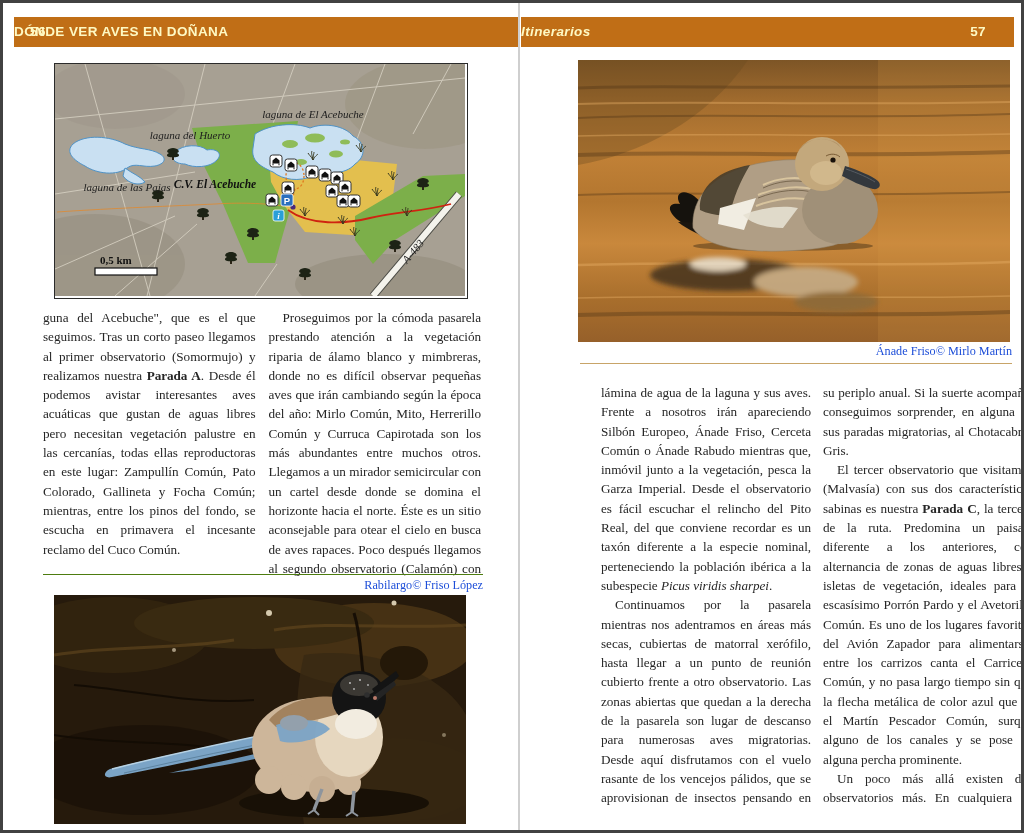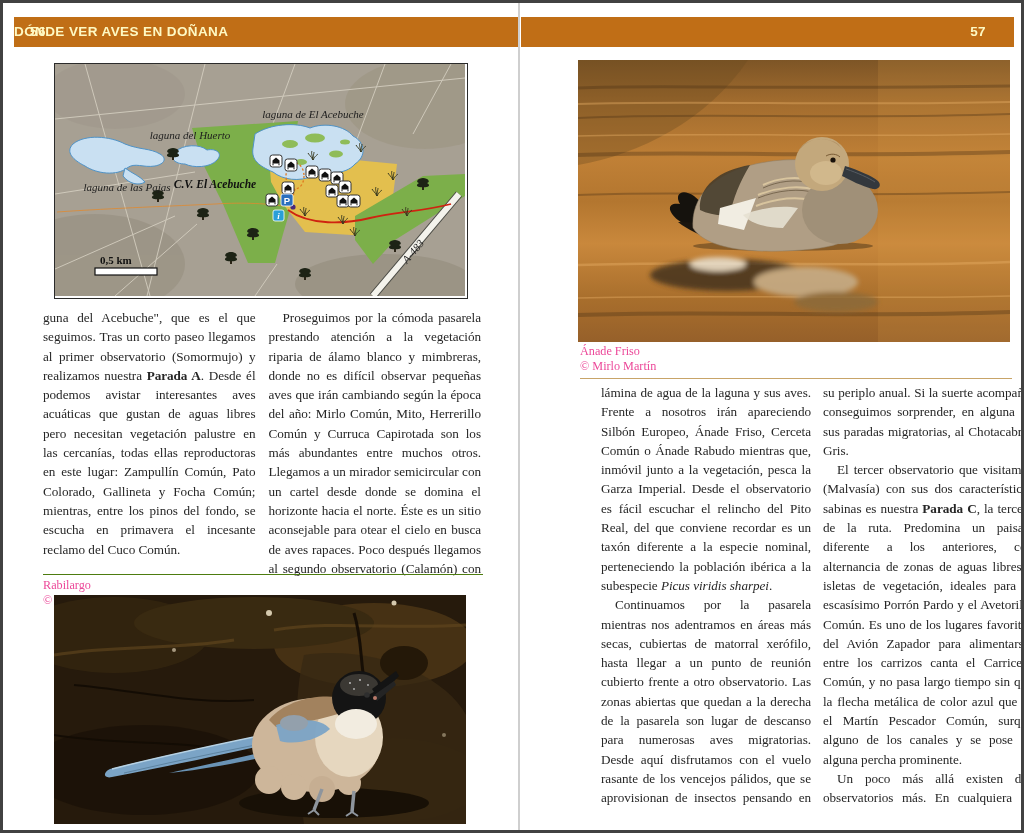--- a/index.html
+++ b/index.html
@@ -22,21 +22,21 @@
   .mapbox{position:absolute;left:51px;top:60px;width:412px;height:234px;border:1px solid #2b2b2b;}
   .bodytext{position:absolute;font-size:13.2px;line-height:19.3px;text-align:justify;
             overflow:hidden;column-count:2;column-fill:auto;letter-spacing:-0.05px;}
   .text-left{left:40px;top:305px;width:438px;height:271px;column-gap:13px;}
   .text-right{left:598px;top:380px;width:432px;height:436px;column-gap:12px;}
   .bodytext p{margin:0;}
   .bodytext p.indent{text-indent:14px;}
   .b{font-weight:bold;}
   .i{font-style:italic;}
   .caption{position:absolute;display:flex;justify-content:flex-end;
-           font-size:12.2px;color:#ec4899;flex-direction:column;}
+           font-size:12.2px;color:#1d4ed8;}
   .caption-left{left:40px;top:571px;width:440px;border-top:1px solid #4d7c0f;padding-top:3px;}
   .caption-right{left:577px;top:341px;width:432px;border-bottom:1px solid #c8a468;padding-bottom:4px;}
   .maplabel{font-style:italic;font-size:11px;fill:#1d1d1d;}
   .maplabel-bold{font-style:italic;font-weight:bold;font-size:11.5px;fill:#111;}
   .scaletext{font-weight:bold;font-size:11px;fill:#111;}
 </style>
 </head>
 <body>
 
 <div class="stage">
@@ -231,20 +231,21 @@
         <circle cx="313" cy="100" r="2.8" fill="#2e2e2e"></circle>
         <path d="M268,194 L260,215 M300,196 L298,217" stroke="#8e959d" stroke-width="3.5" fill="none"></path>
         <path d="M260,215 l-6,4 M260,215 l5,5 M298,217 l-6,4 M298,217 l6,4" stroke="#8e959d" stroke-width="2" fill="none"></path>
       </g>
     </svg>
   </div>
 
   <div class="gutter"></div>
 
   <div class="pagebar bar-right">
+    <span class="bar-title">Itinerarios</span>
     <span class="bar-num">57</span>
   </div>
 
   <div class="photo" style="left:575px;top:57px;width:432px;height:282px;">
     <svg width="432" height="282" viewBox="0 0 432 282">
       <defs>
         <linearGradient id="water" x1="0" y1="0" x2="0" y2="1">
           <stop offset="0" stop-color="#7d5526"></stop>
             <stop offset="0.15" stop-color="#a26c2e"></stop>
           <stop offset="0.35" stop-color="#c08036"></stop>

